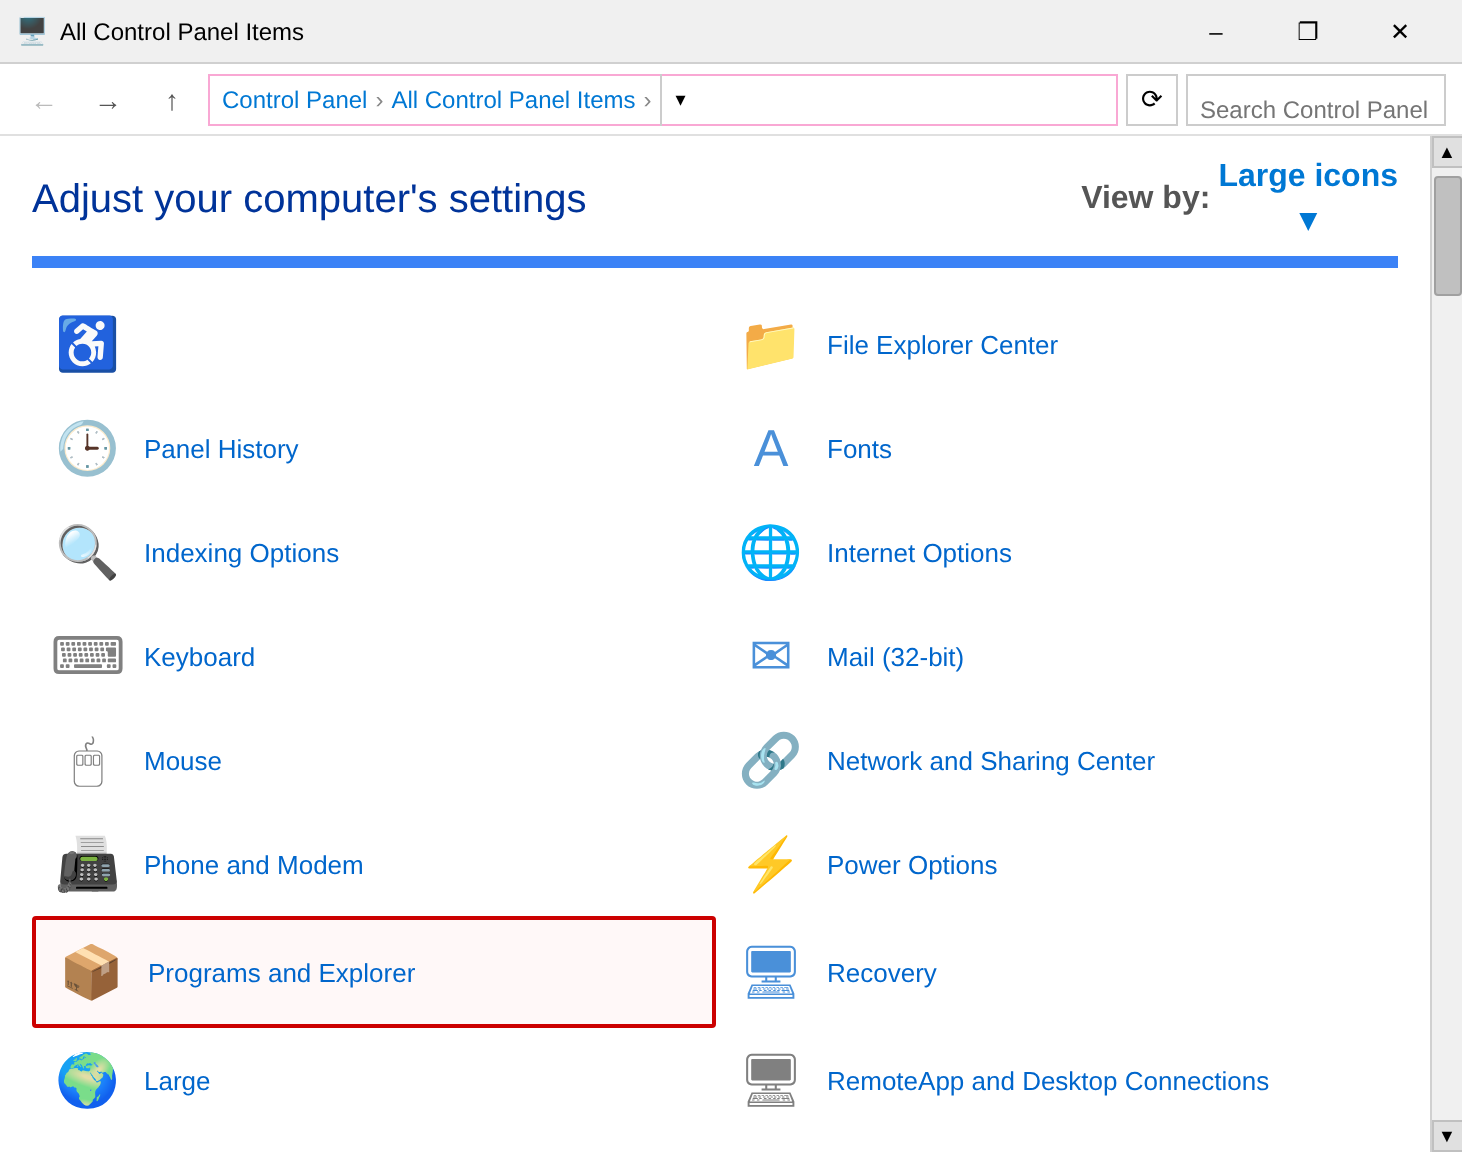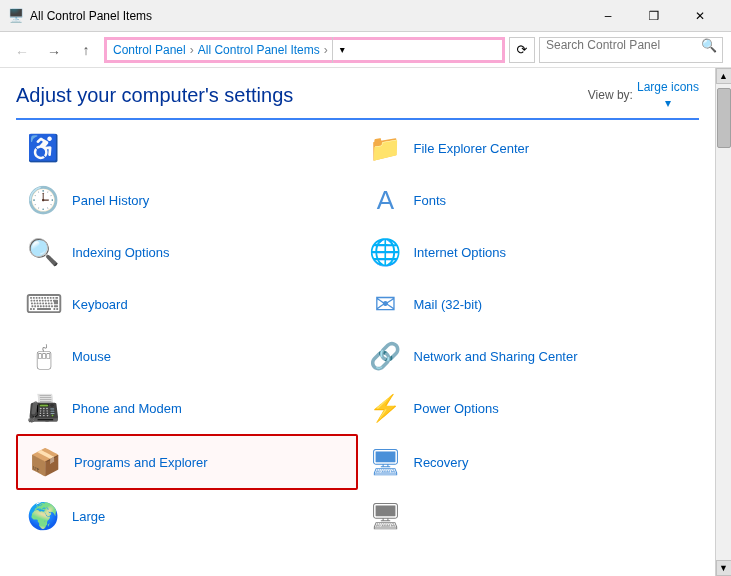--- a/index.html
+++ b/index.html
@@ -55,21 +55,21 @@
       cursor: pointer;
       border-radius: 2px;
       display: flex; align-items: center; justify-content: center;
       font-size: 14px;
       color: #555;
     }
     .nav-btn.disabled { color: #bbb; cursor: default; }
     .address-bar {
       flex: 1;
       height: 26px;
-      border: 3px solid #f9a8d4;
+      border: 1px solid #f9a8d4;
       background: #fff;
       display: flex;
       align-items: center;
       padding: 0 6px;
       gap: 4px;
       font-size: 12px;
       color: #333;
     }
     .address-separator { color: #888; }
     .address-link { color: #0078d4; cursor: pointer; }
@@ -83,23 +83,23 @@
     }
     .refresh-btn {
       width: 26px; height: 26px;
       border: 1px solid #ccc;
       background: #fff;
       cursor: pointer;
       display: flex; align-items: center; justify-content: center;
       font-size: 13px;
     }
     .search-box {
-      width: 184px; height: 26px;
+      width: 130px; height: 26px;
       border: 1px solid #ccc;
-      display: flex; align-items: flex-start;
+      display: flex; align-items: flex-end;
       padding: 0 6px;
       gap: 0;
     }
     .search-box input {
       border: none; outline: none;
       font-size: 12px; color: #888;
       flex: 1; background: transparent;
     }
 
     
@@ -109,35 +109,36 @@
     }
     .content-area {
       flex: 1;
       padding: 12px 16px;
       overflow: hidden;
     }
     .page-header {
       display: flex;
       justify-content: space-between;
       align-items: center;
-      margin-bottom: 2px;
+      margin-bottom: 12px;
       padding-bottom: 8px;
-      border-bottom: 2px solid #3b82f6;
+      border-bottom: 6px solid #3b82f6;
     }
     .page-title {
       font-size: 20px;
       font-weight: 300;
       color: #003399;
     }
     .view-by {
       display: flex;
       align-items: center;
       gap: 4px;
-      font-size: 12px;
+      font-size: 16px;
       color: #555;
+      font-weight: bold;
     }
     .view-by-link {
       color: #0078d4;
       cursor: pointer;
       display: flex; align-items: center; gap: 2px; flex-direction: column;
     }
 
     
     .items-grid {
       display: grid;
@@ -322,20 +323,21 @@
         <div class="control-item">
           <div class="item-icon icon-recovery">🖥</div>
           <span class="item-label">Recovery</span>
         </div>
         <div class="control-item">
           <div class="item-icon icon-region">🌍</div>
           <span class="item-label">Large</span>
         </div>
         <div class="control-item">
           <div class="item-icon icon-remoteapp">🖥</div>
+          <span class="item-label">RemoteApp and Desktop Connections</span>
         </div>
         <div class="control-item"></div>
         <div class="control-item"></div>
       </div>
   </div>
 
   <div class="scrollbar">
     <button class="scroll-btn">▲</button>
     <div class="scroll-track">
       <div class="scroll-thumb"></div>

